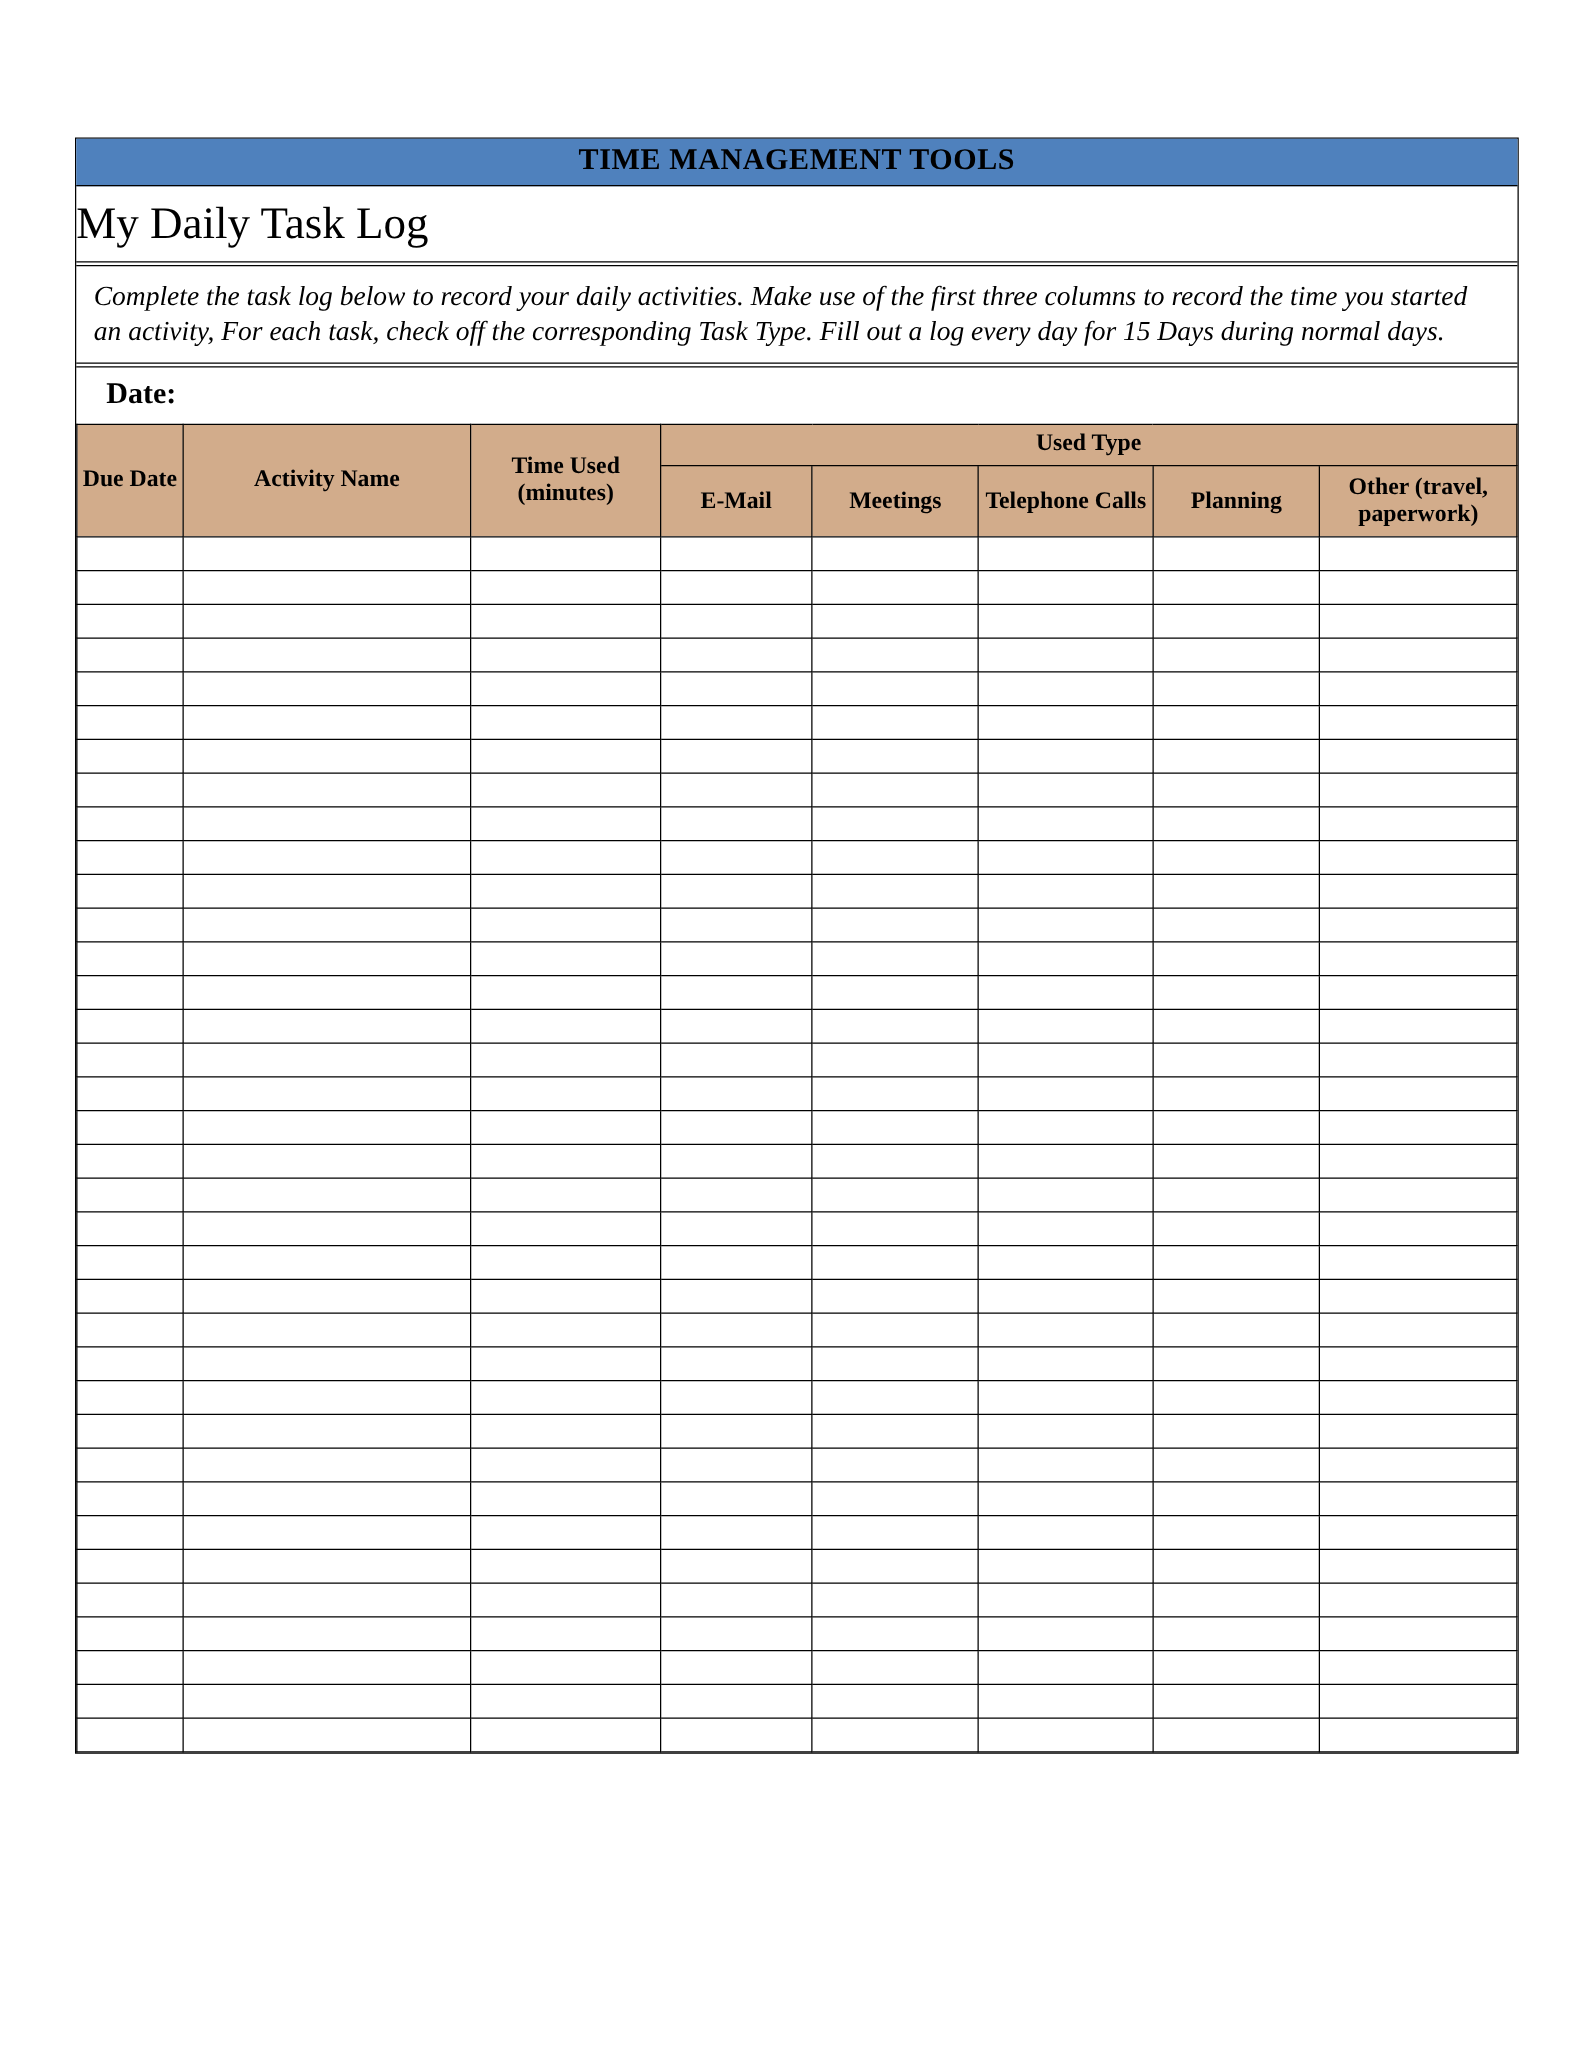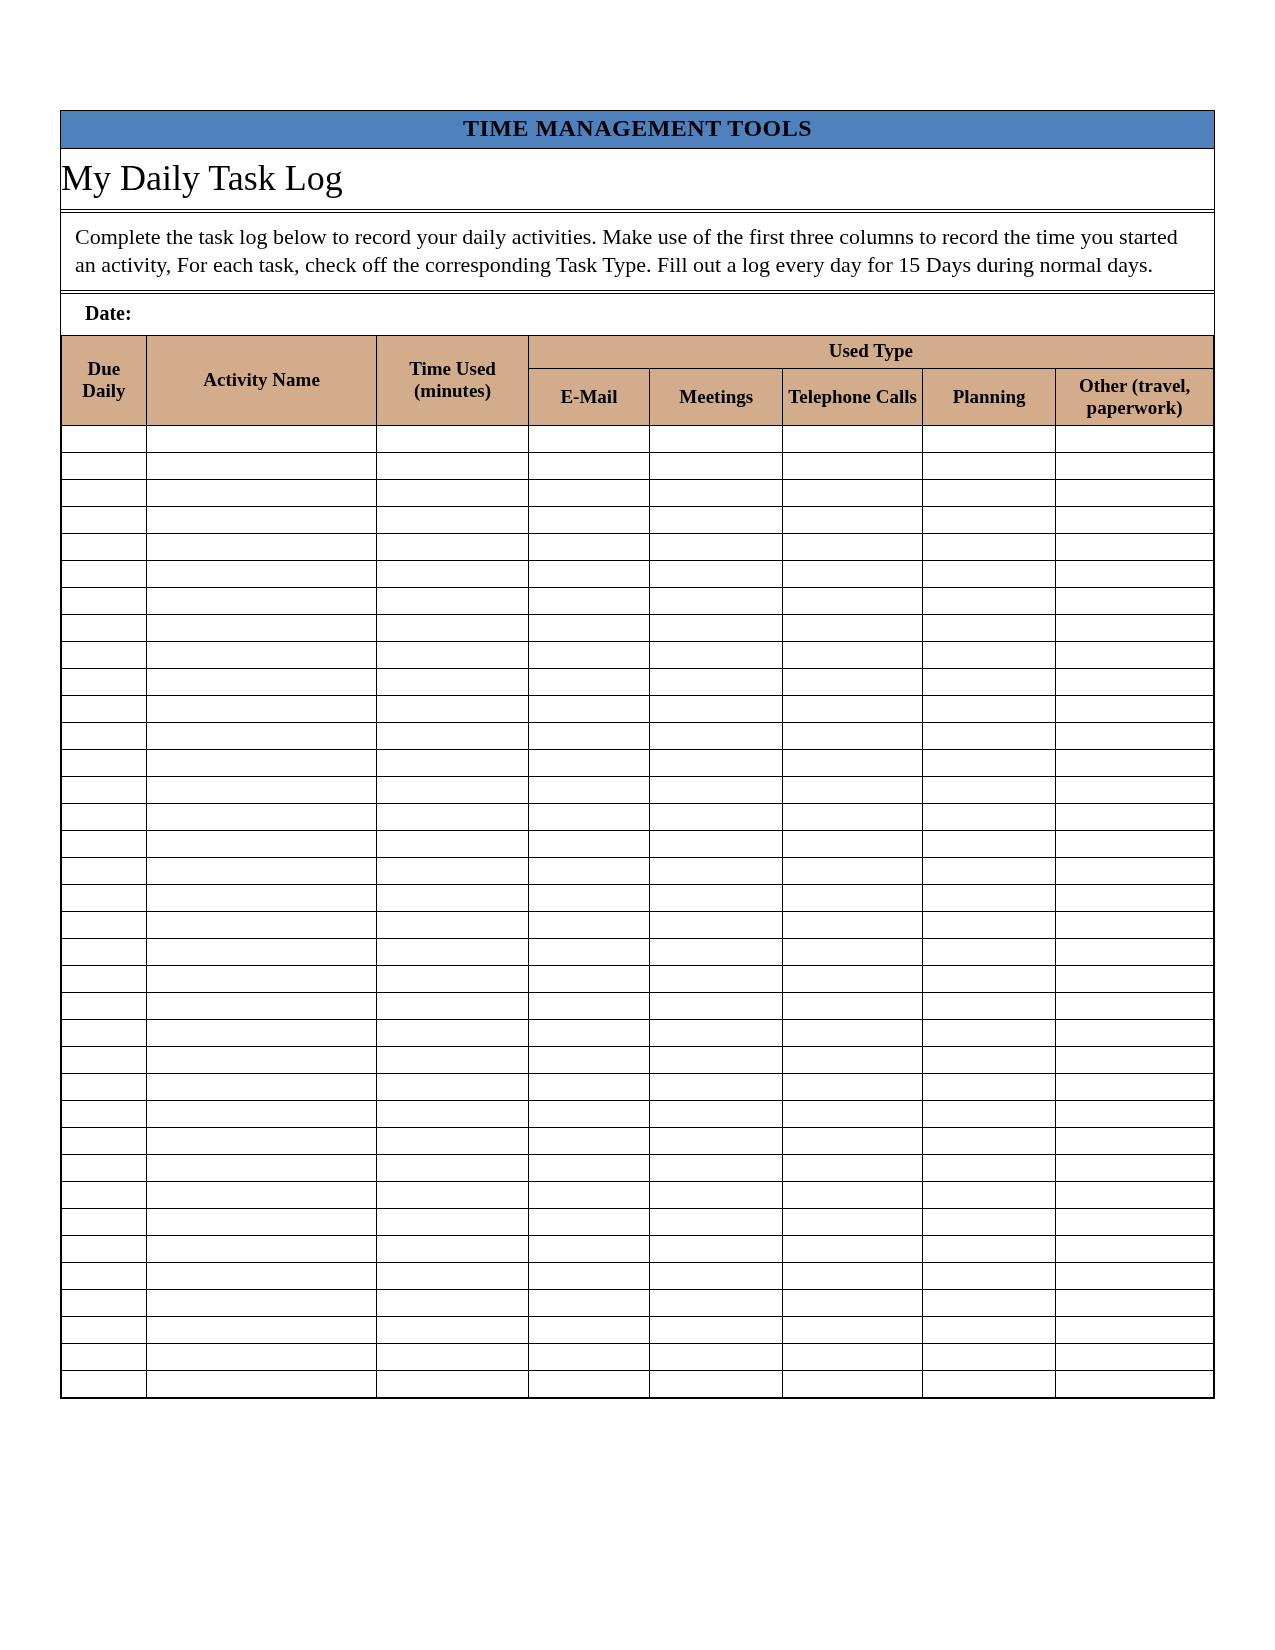--- a/index.html
+++ b/index.html
@@ -36,25 +36,26 @@
     border-bottom: 4px double #000;
   }
   .title-row span {
     font-size: 36px;
   }
   .instructions {
     padding: 10px 14px 12px 14px;
     font-size: 22px;
     line-height: 1.25;
     border-bottom: 4px double #000;
+    font-style: italic;
   }
   .date-row {
     padding: 8px 14px 10px 24px;
     font-weight: bold;
-    font-size: 20px;
+    font-size: 24px;
   }
 
   table.log {
     width: 100%;
     border-collapse: collapse;
     table-layout: fixed;
   }
   table.log th, table.log td {
     border: 1px solid #000;
     padding: 0;
@@ -109,21 +110,21 @@
           <col class="c-act">
           <col class="c-time">
         <col class="c-email">
           <col class="c-meet">
           <col class="c-tel">
         <col class="c-plan">
           <col class="c-other">
       </colgroup>
       <thead>
         <tr>
-          <th rowspan="2">Due Daily</th>
+          <th rowspan="2">Due Date</th>
           <th rowspan="2">Activity Name</th>
           <th rowspan="2">Time Used (minutes)</th>
           <th colspan="5" class="task-type-group">Used Type</th>
         </tr>
         <tr>
           <th>E-Mail</th>
           <th>Meetings</th>
           <th>Telephone Calls</th>
           <th>Planning</th>
           <th>Other (travel, paperwork)</th>

